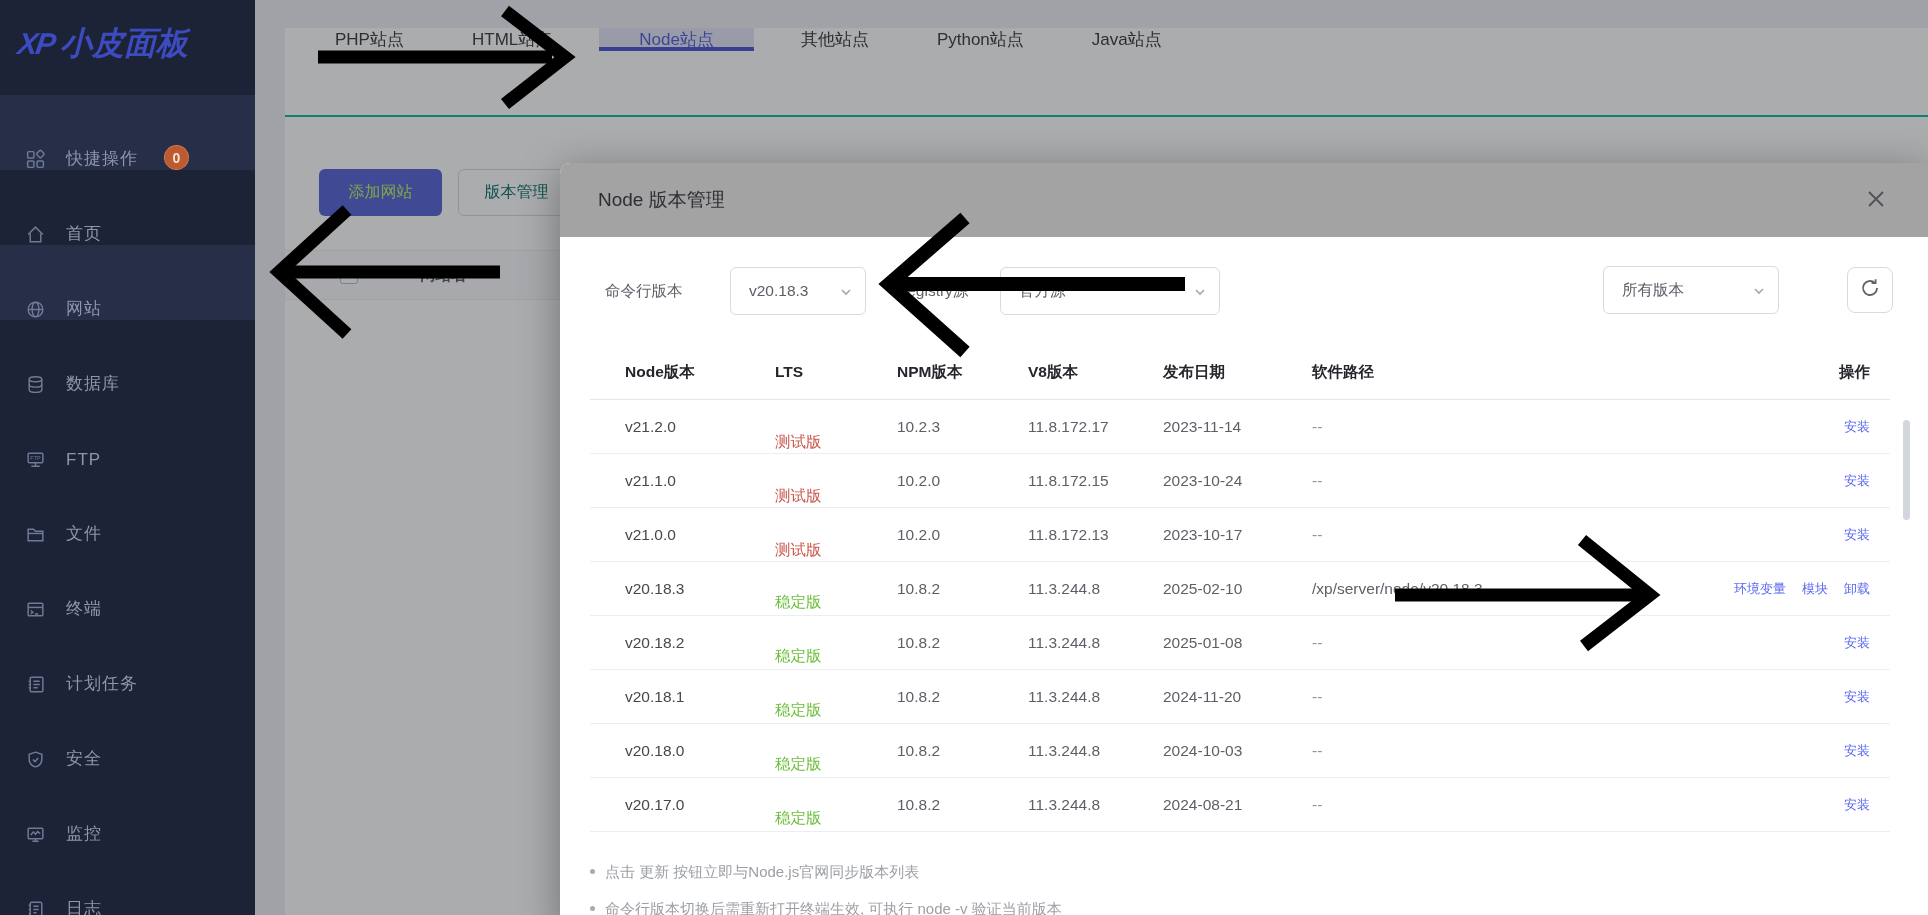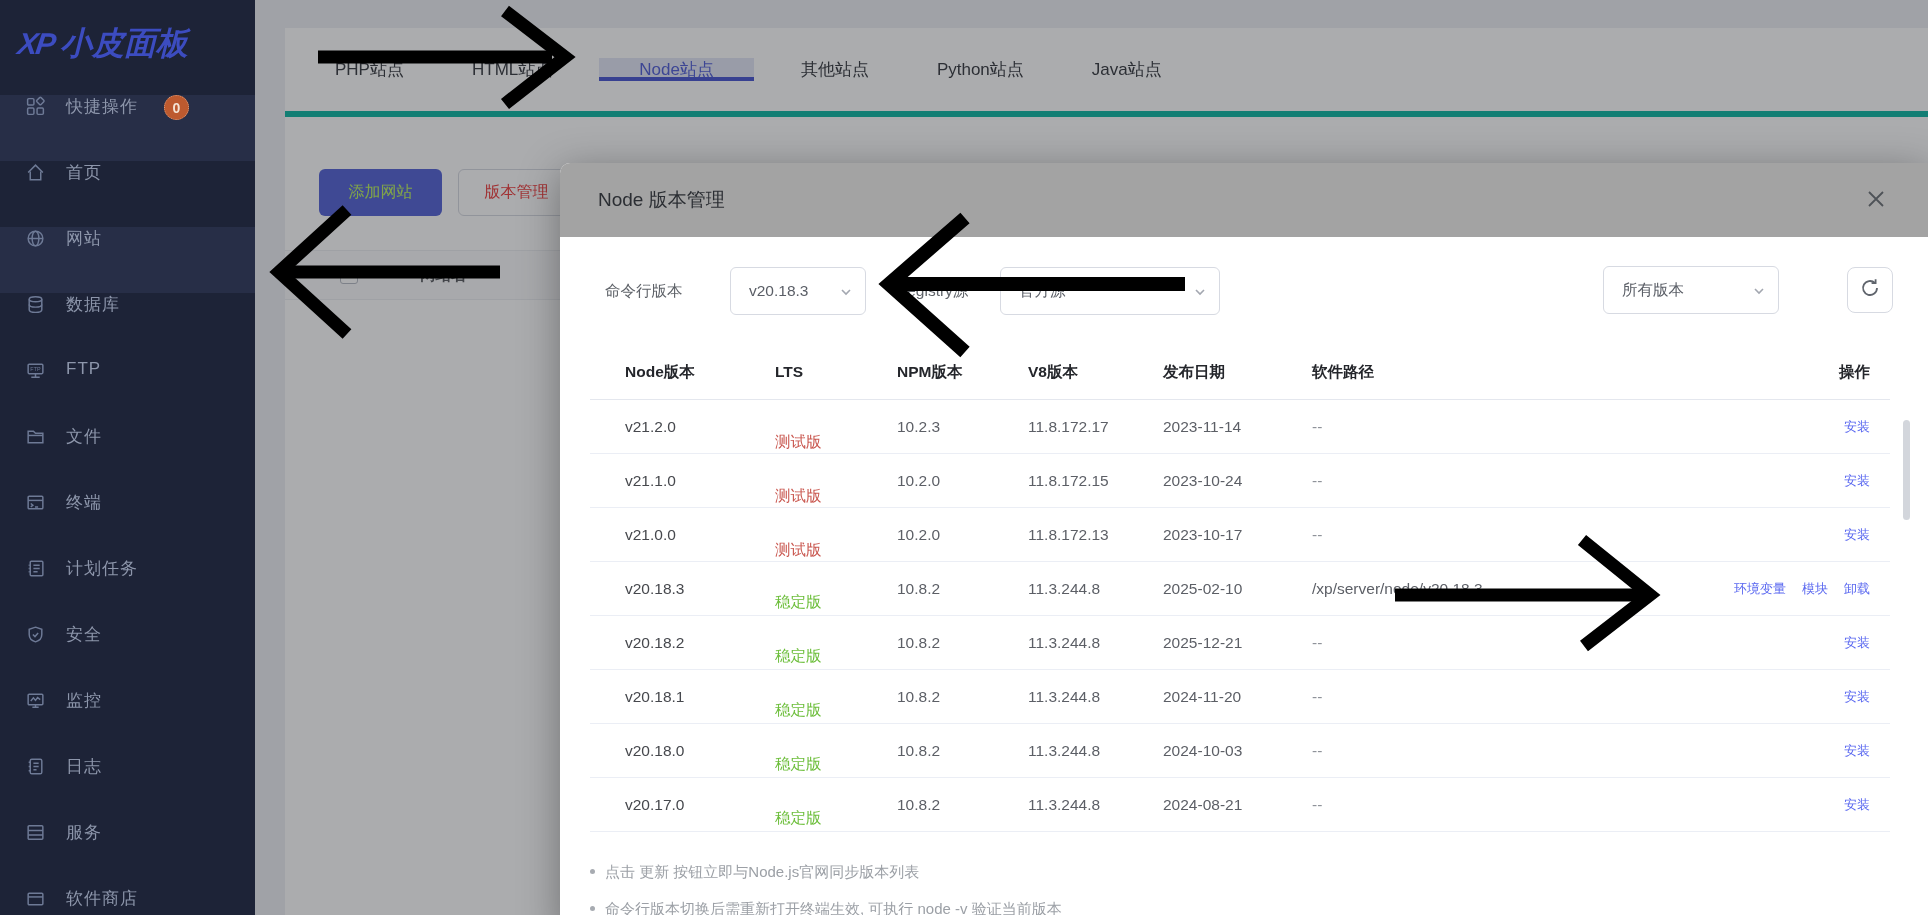--- a/index.html
+++ b/index.html
@@ -7,46 +7,46 @@
     font-family:"Liberation Sans","DejaVu Sans",sans-serif; background:#fff; position:relative; }
 
   
   .sidebar { position:absolute; left:0; top:0; width:255px; height:915px;
     background:#1d2337; z-index:5; }
   .logo { height:88px; display:flex; align-items:center; padding-left:18px; }
   .logo-mark { font-style:italic; font-weight:bold; font-size:30px; color:#3c4cc0;
     letter-spacing:-2px; transform:skewX(-8deg); margin-right:6px; }
   .logo-text { font-style:italic; font-weight:bold; font-size:32px; color:#3c4cc0; }
   .menu { position:absolute; top:95px; left:0; right:0; }
-  .side-item { height:66px; display:flex; align-items:flex-start; padding-left:24px;
+  .side-item { height:75px; display:flex; align-items:flex-end; padding-left:24px;
     color:#8d96ab; font-size:17px; cursor:pointer; }
   .side-item.hl { background:#272e47; }
   .side-item .s-icon { width:22px; height:22px; margin-right:20px; display:inline-flex;
     align-items:center; justify-content:center; }
   .side-item .s-label { letter-spacing:1px; }
   .side-badge { margin-left:26px; width:25px; height:25px; border-radius:50%;
     background:#bd5a2f; color:#f4e3d4; font-size:14px; font-weight:bold;
     display:flex; align-items:center; justify-content:center;
     border:1px dotted #e2a07c; }
 
   
   .main { position:absolute; left:255px; right:0; top:0; bottom:0; background:#eef0f4; }
   .card { position:absolute; left:30px; top:28px; right:0; bottom:0; background:#ffffff; }
-  .tabbar { height:89px; display:flex; align-items:center; padding-left:16px;
-    border-bottom:6px solid #14b8a6; }
+  .tabbar { height:89px; display:flex; align-items:flex-start; padding-left:16px;
+    border-bottom:2px solid #14b8a6; }
   .tab { display:flex; align-items:center; padding:0 21px; margin:0 13px;
     font-size:17px; color:#3c3f45; cursor:pointer; position:relative; }
   .tab.active { background:#e4e7f6; color:#5663d8; padding:0 40px; }
   .tab.active::after { content:""; position:absolute; left:0; right:0; bottom:0;
     height:4px; background:#4d59d3; }
   .btnrow { position:absolute; left:0; top:141px; right:0; height:47px; }
   .btn-primary { position:absolute; left:34px; top:0; width:123px; height:47px;
     background:#5968d8; color:#bef264; font-size:16px; border:none; border-radius:6px; cursor:pointer; }
   .btn-plain { position:absolute; left:173px; top:0; width:117px; height:47px;
-    background:#fff; color:#ef4444; font-size:16px; border:1px solid #d8dbe2;
+    background:#fff; color:#0f766e; font-size:16px; border:1px solid #d8dbe2;
     border-radius:6px; cursor:pointer; }
   .site-head { position:absolute; left:0; right:0; top:222px; height:50px;
     background:#fbfbfc; border-top:1px solid #edeef2; border-bottom:1px solid #edeef2;
     display:flex; align-items:center; }
   .site-check { width:18px; height:18px; border:1.5px solid #b9bdc6; border-radius:3px;
     margin-left:55px; background:#fff; }
   .site-col { margin-left:62px; font-size:15.5px; color:#606266; font-weight:bold; }
 
   .dim-overlay { position:absolute; left:255px; right:0; top:0; bottom:0;
     background:rgba(15,17,22,0.35); z-index:10; }
@@ -358,21 +358,21 @@
           <a class="op-link">环境变量</a>
           <a class="op-link">模块</a>
           <a class="op-link">卸载</a>
         </div>
       </div>
       <div class="vrow">
         <div class="c-ver">v20.18.2</div>
         <div class="lts-stable">稳定版</div>
         <div>10.8.2</div>
         <div>11.3.244.8</div>
-        <div>2025-12-21</div>
+        <div>2025-01-08</div>
         <div class="c-empty">--</div>
         <div class="c-ops">
           <a class="op-link">安装</a>
         </div>
       </div>
       <div class="vrow">
         <div class="c-ver">v20.18.1</div>
         <div class="lts-stable">稳定版</div>
         <div>10.8.2</div>
         <div>11.3.244.8</div>

